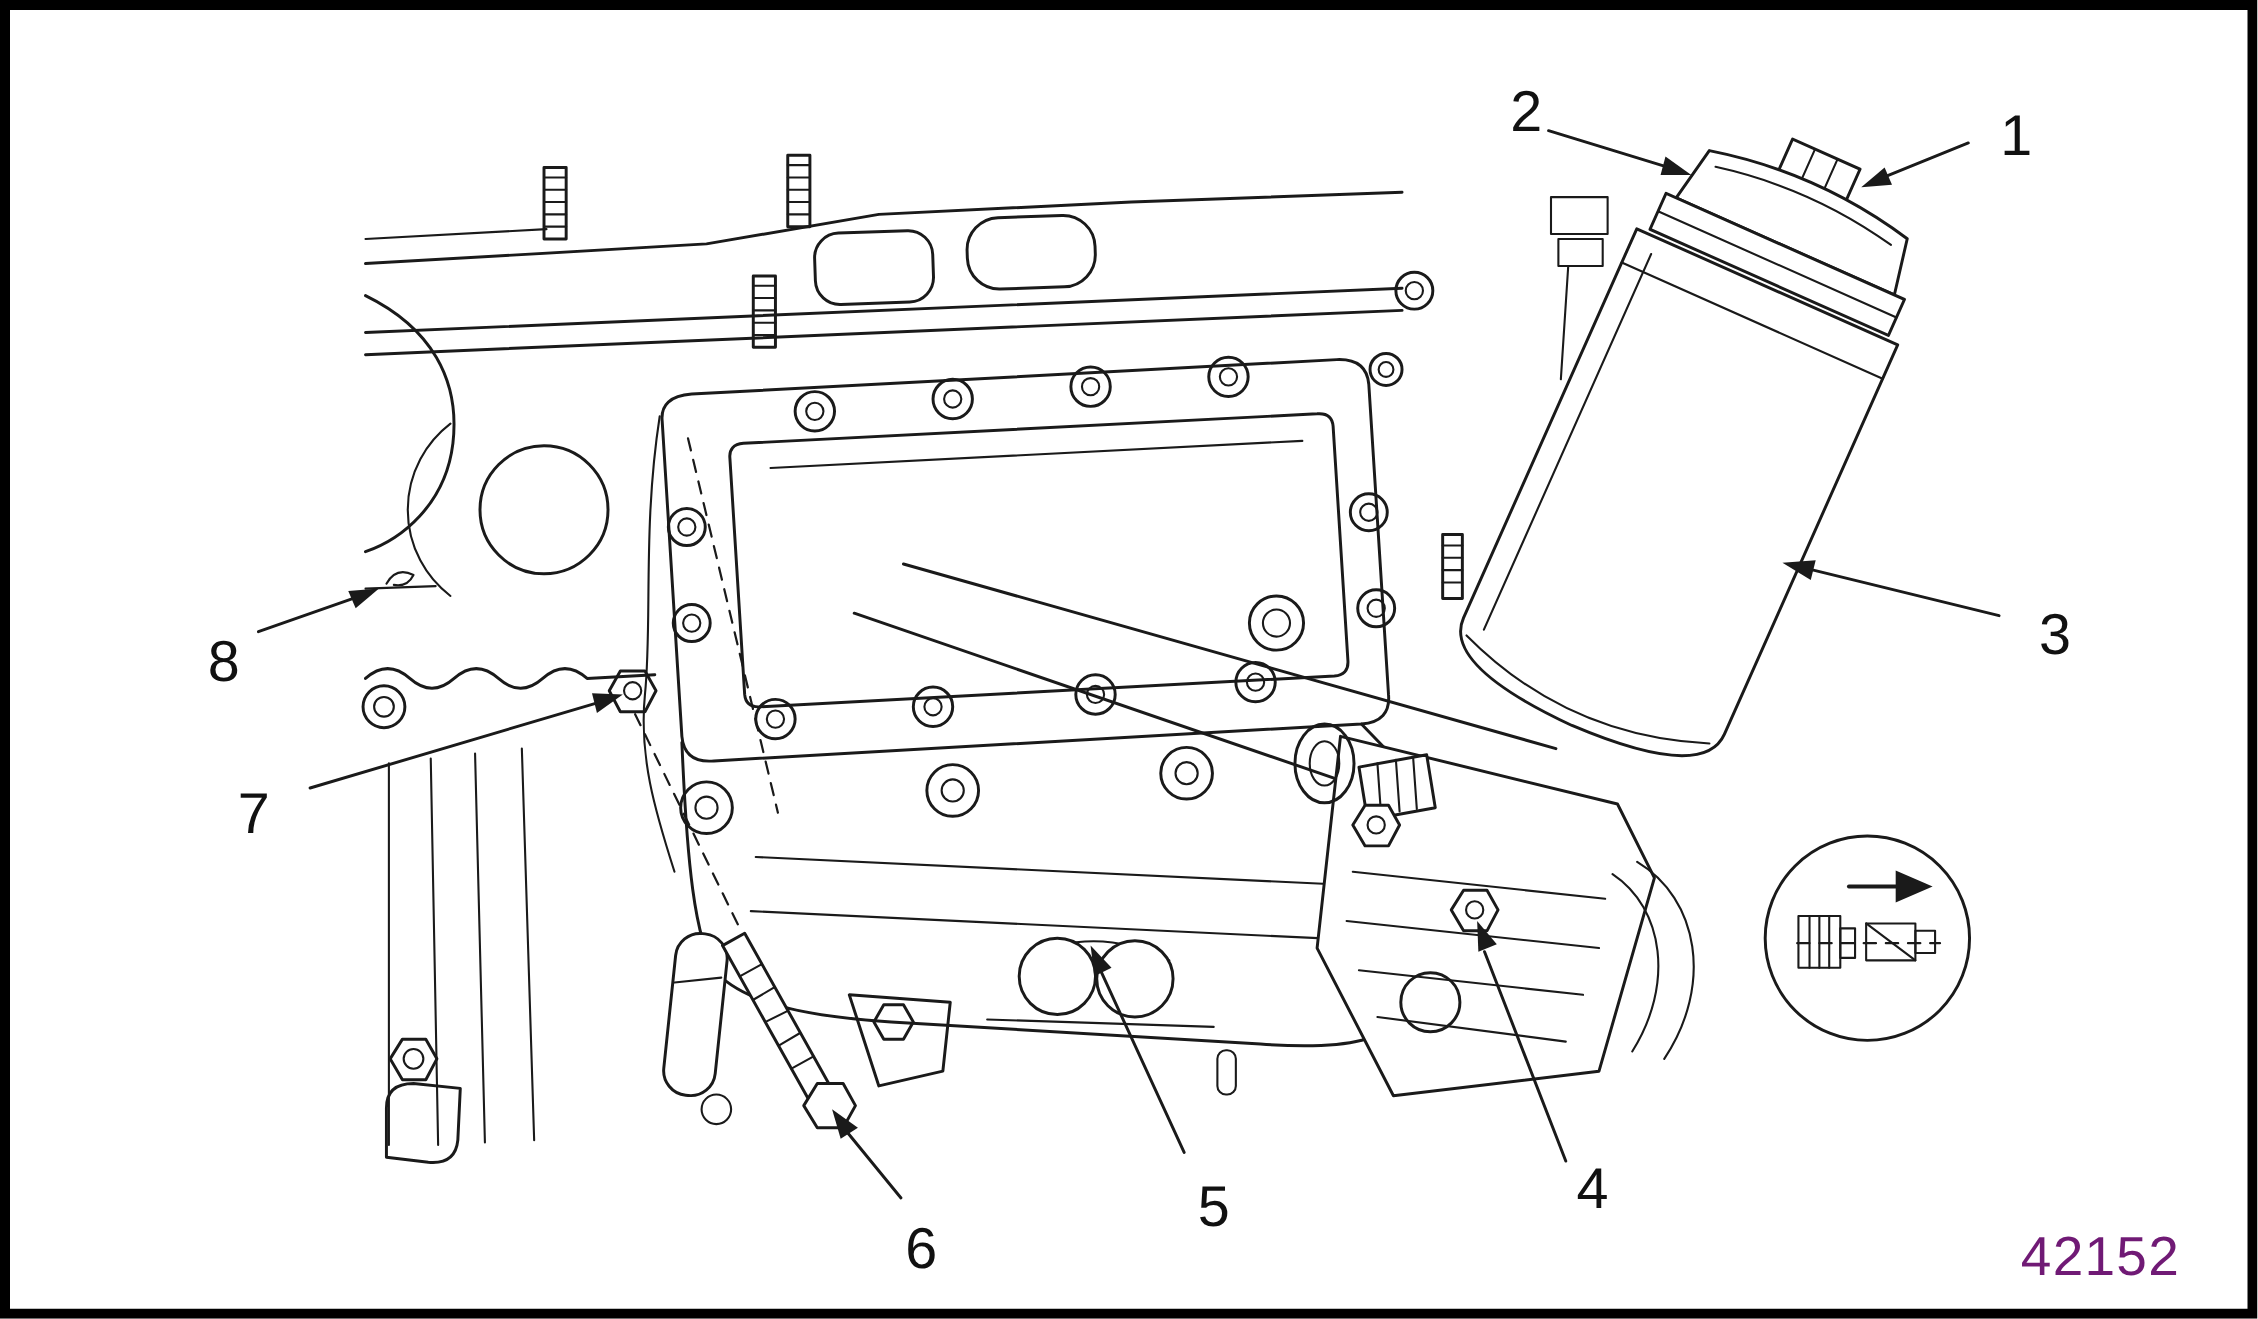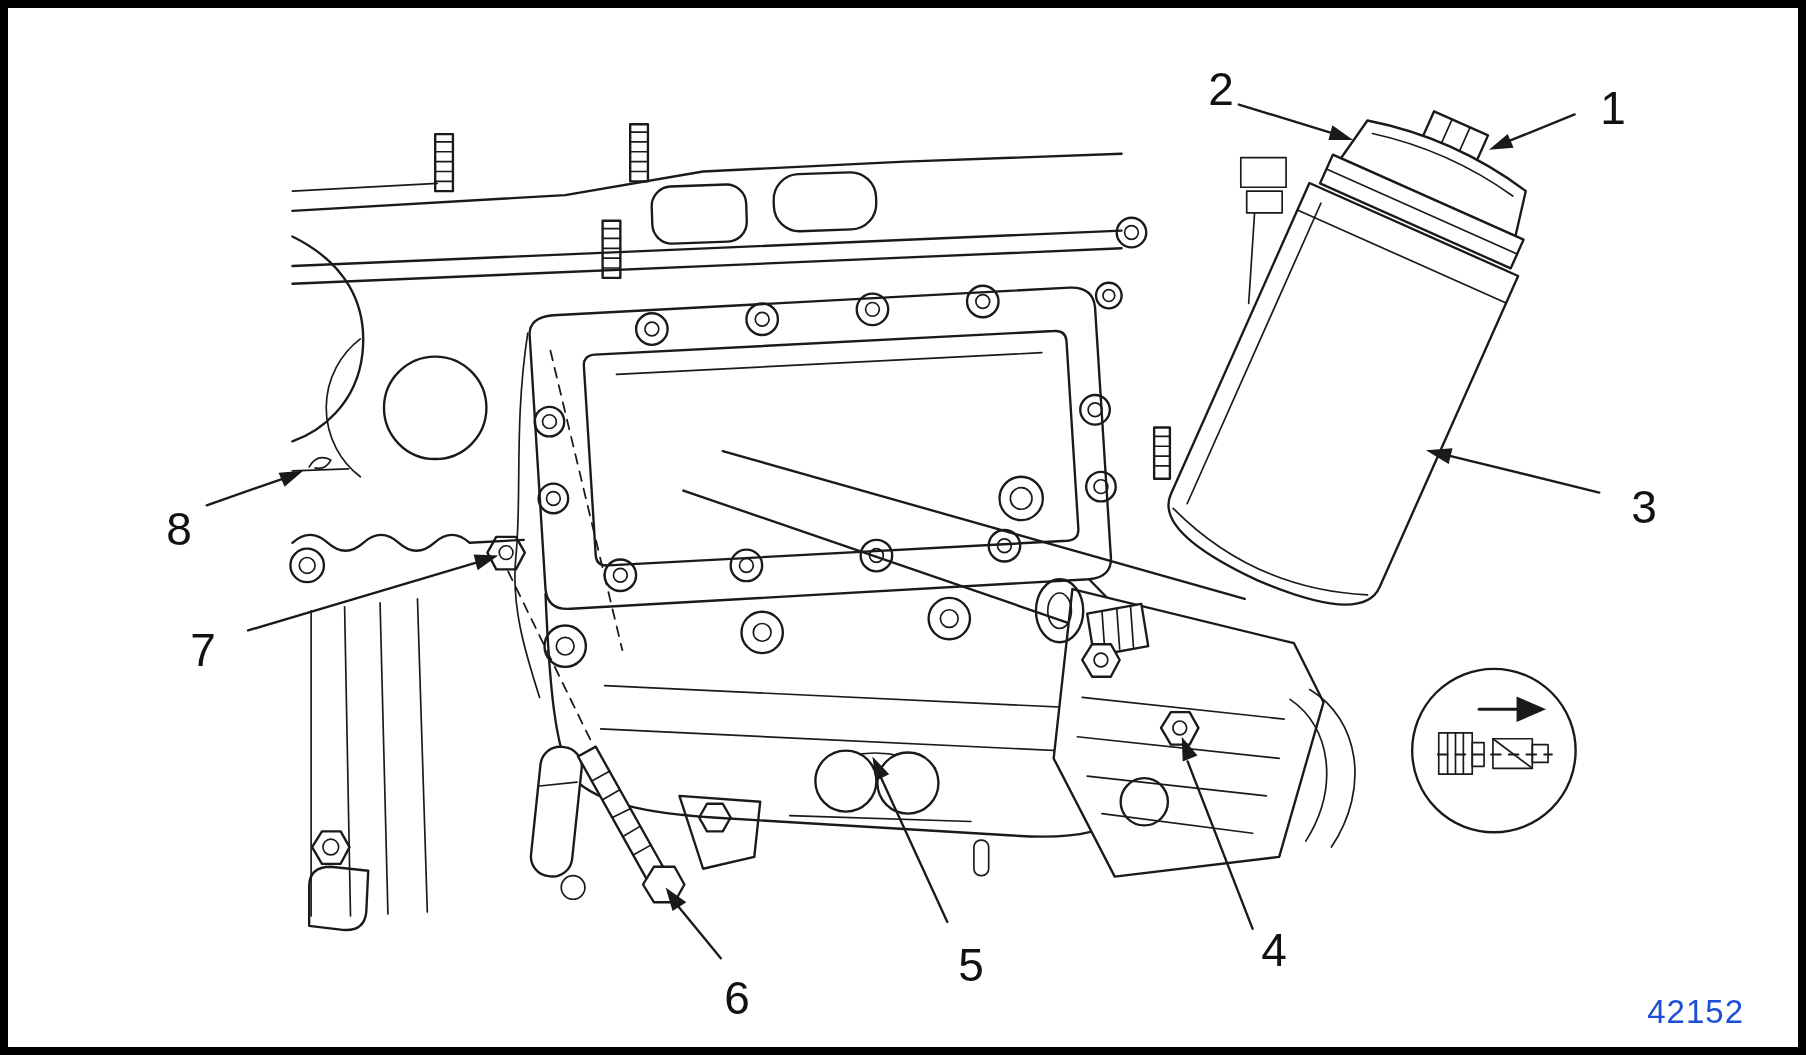--- a/index.html
+++ b/index.html
@@ -7,21 +7,21 @@
   .page{position:relative;width:1806px;height:1055px;background:#fff;border:8px solid #000;overflow:hidden}
   .page svg{position:absolute;left:0;top:0;width:100%;height:100%}
   .art *{stroke:#1a1a1a;stroke-width:2.4;fill:none;stroke-linecap:round;stroke-linejoin:round}
   .art .thin{stroke-width:1.7}
   .art .thick{stroke-width:3.2}
   .art .dash{stroke-dasharray:10 8;stroke-width:1.8}
   .art .wht{fill:#fff}
   .art .blk{fill:#1a1a1a;stroke:none}
   .callout{position:absolute;transform:translate(-50%,-50%);font-size:46px;line-height:1;color:#111;
            font-family:"Liberation Sans","DejaVu Sans",sans-serif}
-  .fignum{position:absolute;right:54px;bottom:16px;font-size:33px;color:#1d4ed8;letter-spacing:1px;
+  .fignum{position:absolute;right:54px;bottom:16px;font-size:44px;color:#701a75;letter-spacing:1px;
           font-family:"Liberation Sans","DejaVu Sans",sans-serif}
 </style>
 </head>
 <body>
 
 <div class="page">
 
   <svg viewBox="0 0 1806 1055">
     <g class="art">
 

